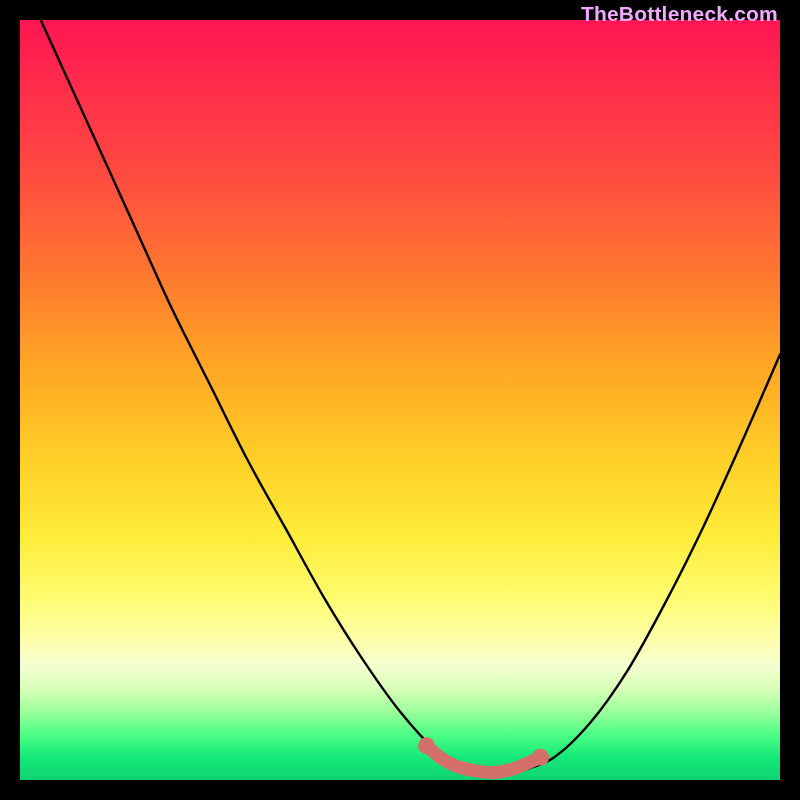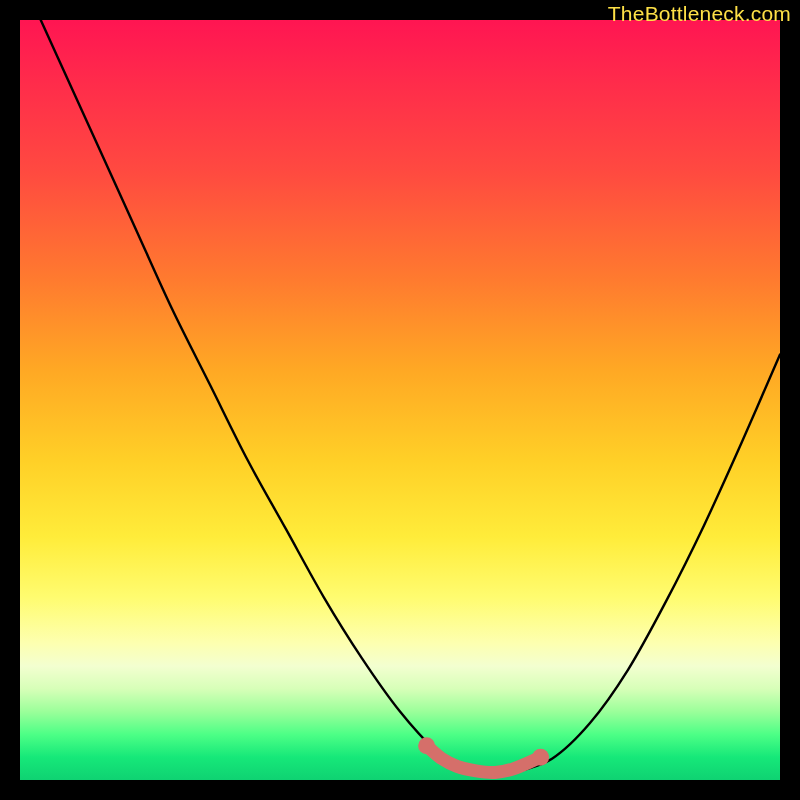--- a/index.html
+++ b/index.html
@@ -37,24 +37,24 @@
       #f3ffd0 85%,
       #d7ffb8 88%,
       #9bff9a 91%,
       #4dff86 94%,
       #16e879 97%,
       #0fd272 100%);
   }
   .watermark {
     position: absolute;
     top: 2px;
-    right: 9px;
-    color: #fde047;
+    right: 22px;
+    color: #f0abfc;
     font-size: 21px;
-    font-weight: 400;
+    font-weight: 700;
     letter-spacing: 0.2px;
     user-select: none;
   }
   svg.curve {
     position: absolute;
     left: 0;
     top: 0;
     width: 760px;
     height: 760px;
     overflow: visible;

